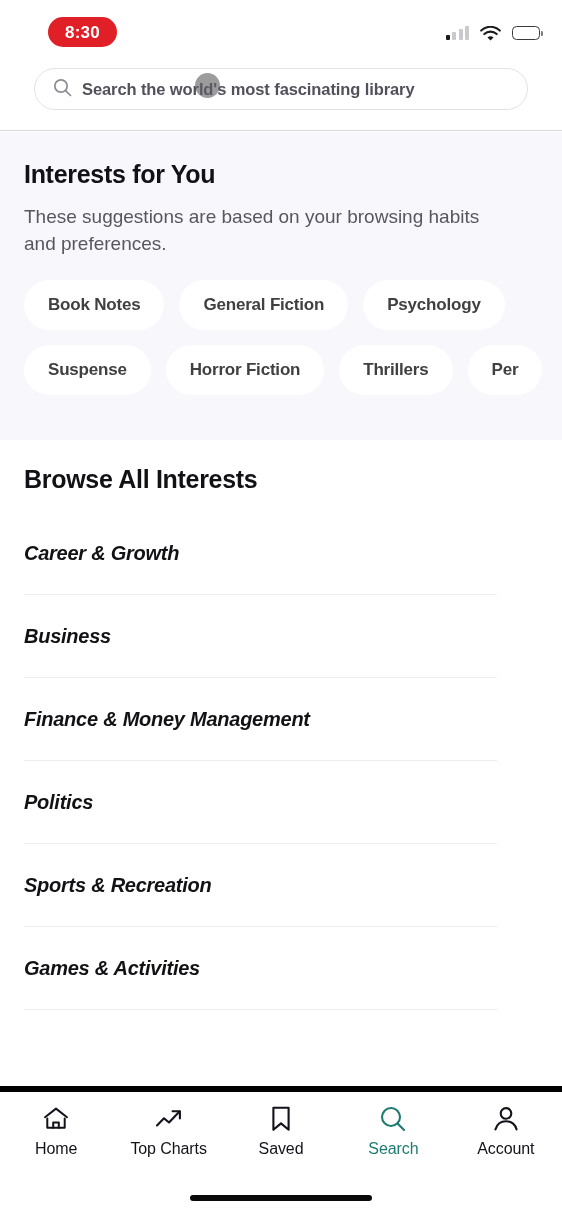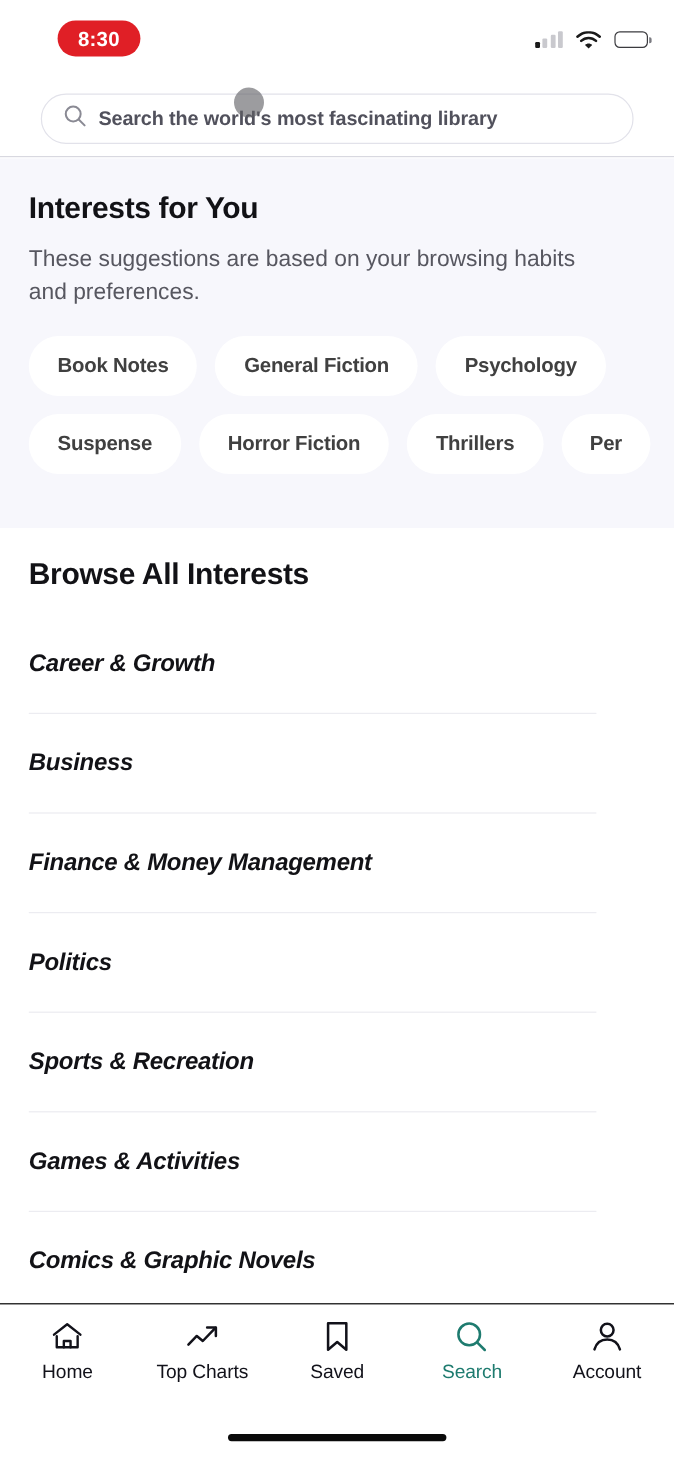--- a/index.html
+++ b/index.html
@@ -104,21 +104,21 @@
 
   
   .search-header {
     position: absolute;
     top: 68px; left: 0;
     width: 562px;
     height: 63px;
     background: #ffffff;
     border-bottom: 1px solid #D8D8E0;
     display: flex;
-    align-items: center;
+    align-items: flex-start;
     padding: 0 34px;
   }
   .search-box {
     width: 100%;
     height: 42px;
     border: 1.3px solid #E2E2EA;
     border-radius: 22px;
     background: #ffffff;
     display: flex;
     align-items: center;
@@ -214,21 +214,21 @@
     background: #ECECF1;
   }
 
   
   .bottom-nav {
     position: absolute;
     bottom: 0; left: 0;
     width: 562px;
     height: 132px;
     background: #ffffff;
-    border-top: 1px solid #000000;
+    border-top: 6px solid #000000;
   }
   .nav-items {
     display: flex;
     height: 86px;
     padding-top: 12px;
   }
   .nav-item {
     flex: 1;
     display: flex;
     flex-direction: column;
@@ -343,21 +343,20 @@
       <div class="browse-item">Business</div>
       <div class="browse-divider"></div>
       <div class="browse-item">Finance &amp; Money Management</div>
       <div class="browse-divider"></div>
       <div class="browse-item">Politics</div>
       <div class="browse-divider"></div>
       <div class="browse-item">Sports &amp; Recreation</div>
       <div class="browse-divider"></div>
       <div class="browse-item">Games &amp; Activities</div>
       <div class="browse-divider"></div>
-      <div class="browse-item">Comics &amp; Graphic Novels</div>
     </div>
   </div>
 
   <div class="bottom-nav">
     <div class="nav-items">
 
       <div class="nav-item">
         <span class="nav-icon">
           <svg width="28" height="26" viewBox="0 0 28 26" fill="none">
             <path d="M3 11.2L14 2.6l11 8.6" stroke="#12121A" stroke-width="2" stroke-linecap="round" stroke-linejoin="round"></path>

